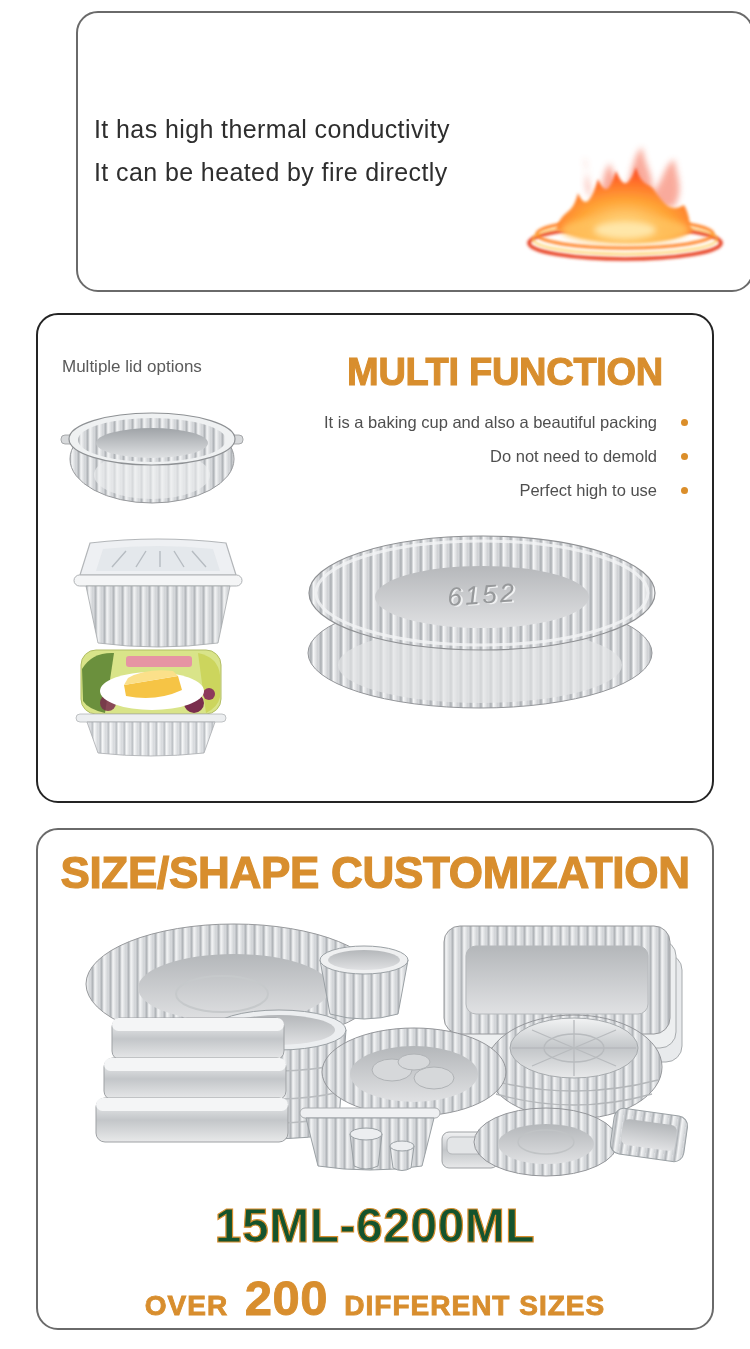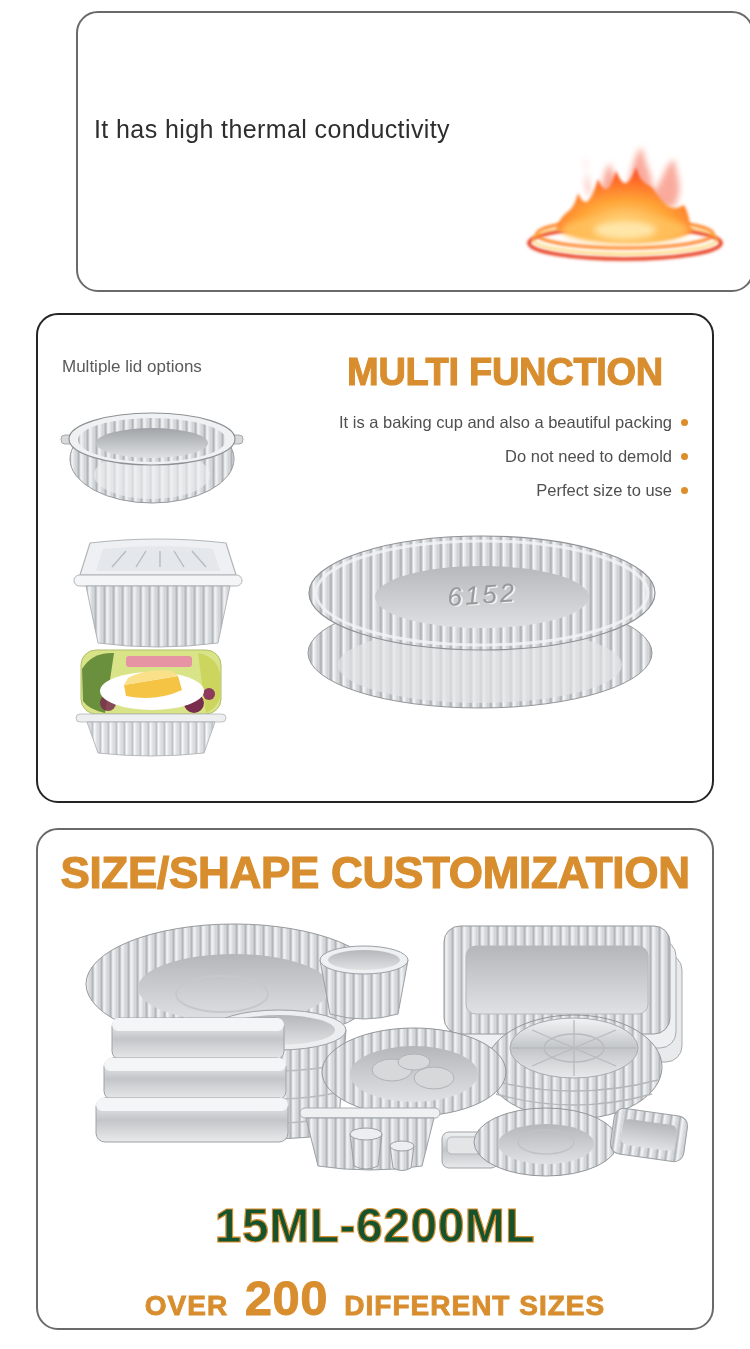--- a/index.html
+++ b/index.html
@@ -24,21 +24,21 @@
 
   
   .lid-label { position:absolute; left:24px; top:26px; font-size:17px; color:#5a5a5a;margin-top:16px; }
   .multi-title {
     position:absolute; left:240px; top:24px; width:430px; margin:12px; text-align:center;
     font-size:38px; font-weight:bold; color:#D88E2E; letter-spacing:-0.3px;
     -webkit-text-stroke:1.1px #D88E2E;
   }
   .bullets { position:absolute; right:24px; top:97px; }
   .bullet-row {
-    display:flex; align-items:center; justify-content:flex-end; gap:9px;
+    display:flex; align-items:center; justify-content:flex-end; gap:24px;
     margin-bottom:14px; font-size:16.5px; line-height:20px; color:#4f4f4f;
   }
   .bullet-dot { width:7px; height:7px; border-radius:50%; background:#DB8E2A; flex:0 0 auto; }
   .img-bowl     { position:absolute; left:20px;  top:84px;  width:188px; height:114px; }
   .img-rect     { position:absolute; left:28px;  top:218px; width:184px; height:120px; }
   .img-printed  { position:absolute; left:36px;  top:330px; width:154px; height:114px; }
   .img-platters { position:absolute; left:260px; top:198px; width:368px; height:207px; }
 
   
   .custom-title {
@@ -60,20 +60,21 @@
   .sizes-count  { font-size:49px; margin:0 12px; letter-spacing:0.5px; }
 </style>
 </head>
 <body>
 
 <div class="page">
 
   <section class="card" id="card-thermal">
     <div class="thermal-text">
       <div>It has high thermal conductivity</div>
+      <div>It can be heated by fire directly</div>
     </div>
 
     <svg class="flame-svg" viewBox="0 0 226 144" aria-hidden="true">
       <defs>
         <radialGradient id="fg" cx="0.5" cy="0.78" r="0.85">
           <stop offset="0" stop-color="#ffe195"></stop>
           <stop offset="0.4" stop-color="#ffa435"></stop>
           <stop offset="0.78" stop-color="#ff5f26"></stop>
           <stop offset="1" stop-color="#f23c1e"></stop>
         </radialGradient>
@@ -109,21 +110,21 @@
     <div class="bullets">
       <div class="bullet-row">
         <span>It is a baking cup and also a beautiful packing</span>
         <span class="bullet-dot"></span>
       </div>
       <div class="bullet-row">
         <span>Do not need to demold</span>
         <span class="bullet-dot"></span>
       </div>
       <div class="bullet-row">
-        <span>Perfect size to use</span>
+        <span>Perfect high to use</span>
         <span class="bullet-dot"></span>
       </div>
     </div>
 
     <svg class="img-bowl" viewBox="0 0 188 114" aria-hidden="true">
       <defs>
         <linearGradient id="ribsB" x1="0" y1="0" x2="9" y2="0" gradientUnits="userSpaceOnUse" spreadMethod="repeat">
           <stop offset="0" stop-color="#dddfe2"></stop>
             <stop offset="0.3" stop-color="#adb1b5"></stop>
           <stop offset="0.55" stop-color="#f4f5f6"></stop>

